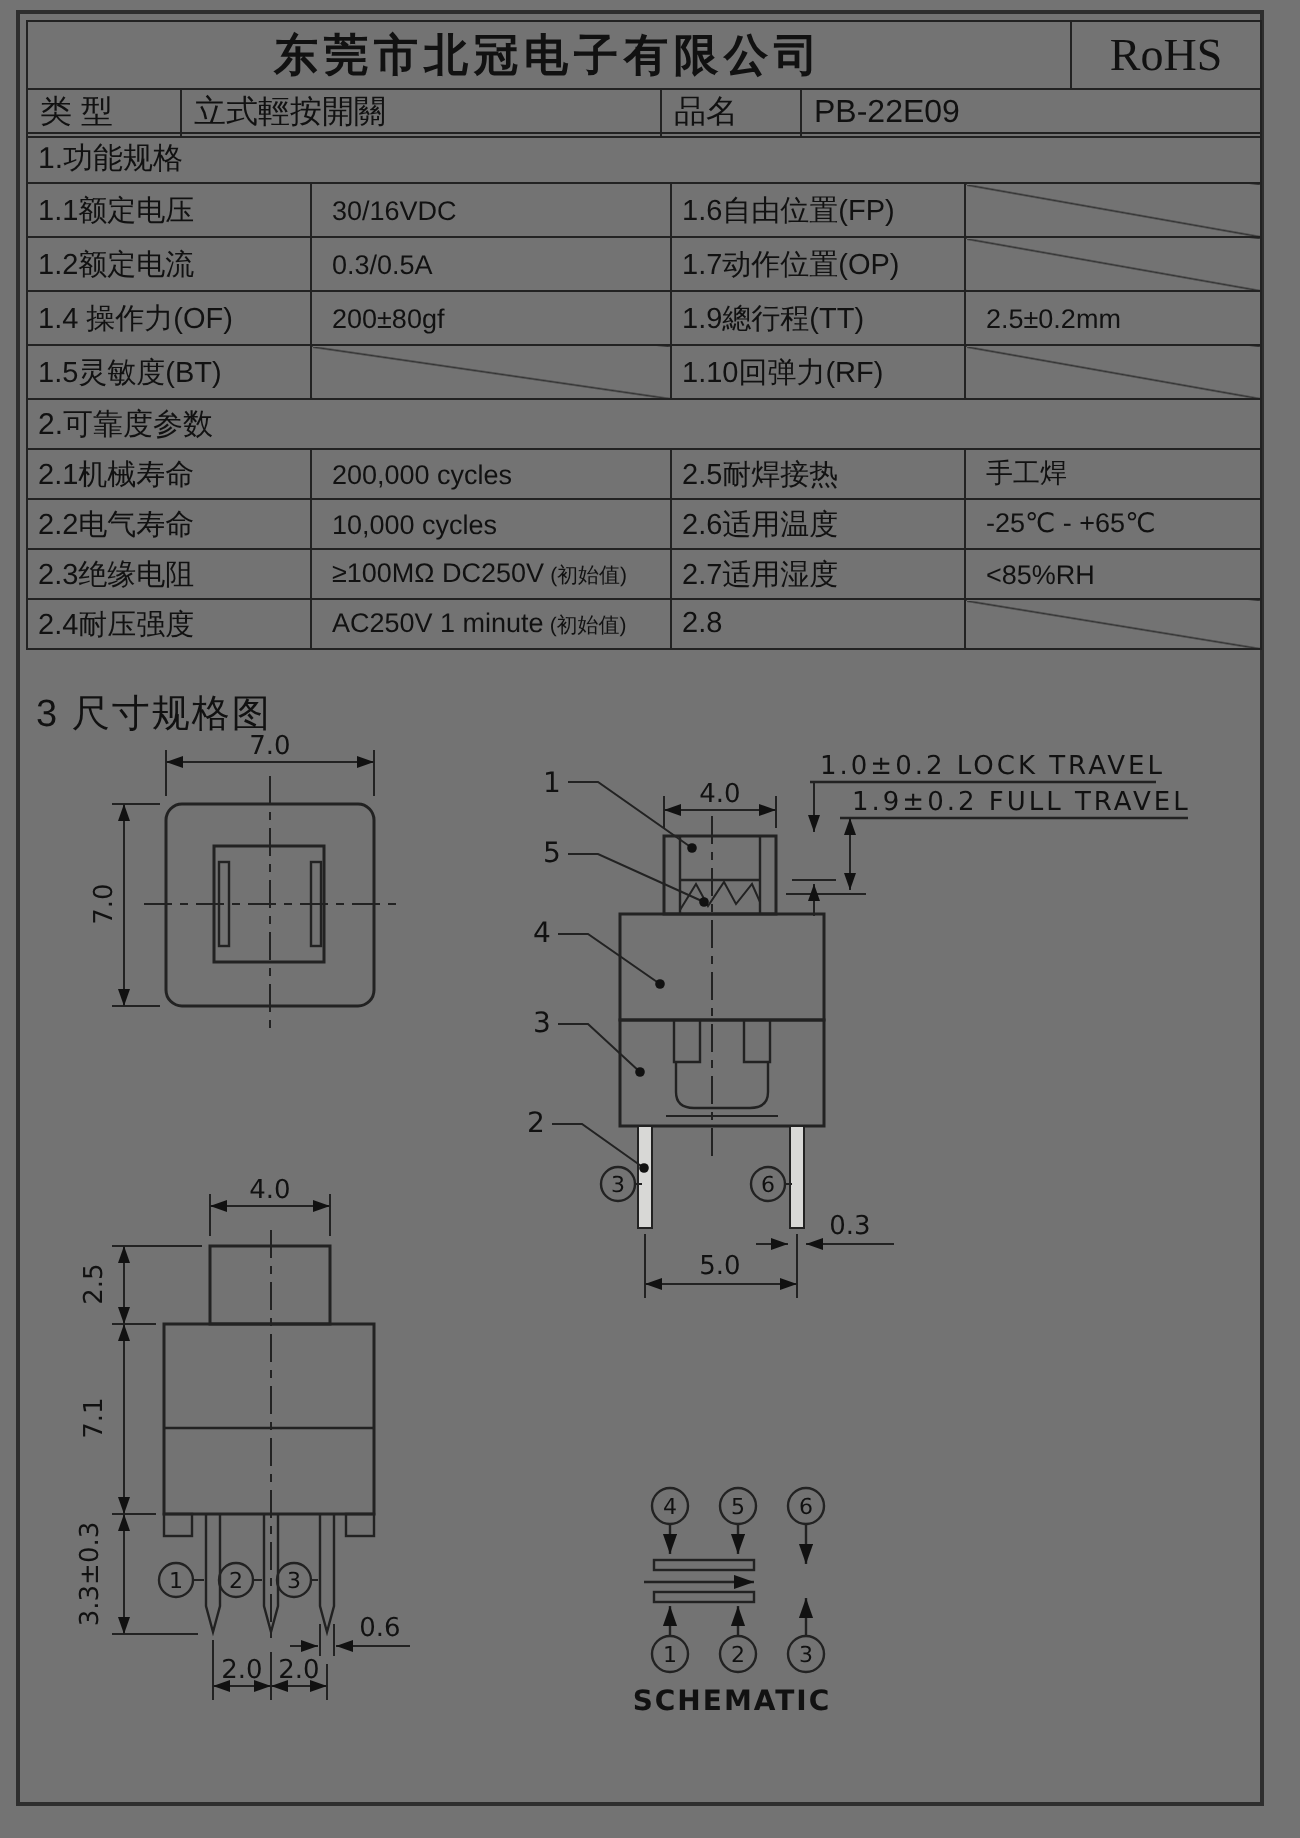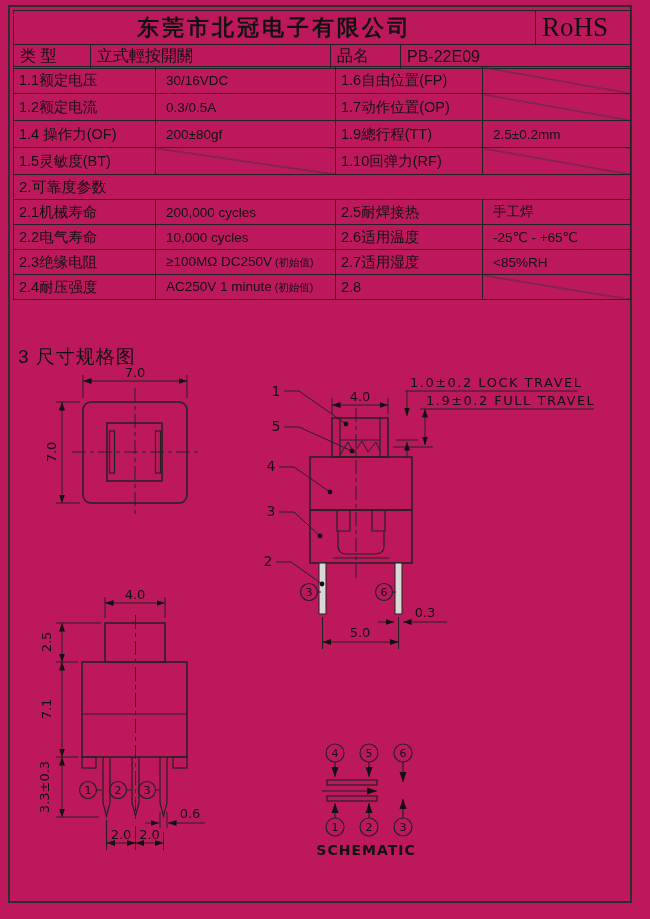--- a/index.html
+++ b/index.html
@@ -1,31 +1,31 @@
 <!DOCTYPE html>
 <html><head>
 <meta charset="utf-8">
 <style>
   html,body { margin:0; padding:0; background:#eceae6; }
   .page {
     position:relative; width:650px; height:919px;
-    background:#be185d; overflow:hidden;
+    background:#737373; overflow:hidden;
     font-family:"Liberation Sans","DejaVu Sans",sans-serif;
     color:#111;
   }
   .frame {
     position:absolute; left:8px; top:5px; width:624px; height:898px;
     border:2px solid #2e2e2e; box-sizing:border-box;
   }
   table { border-collapse:collapse; table-layout:fixed; }
   td { border:1.5px solid #222; padding:0 6px; overflow:hidden; white-space:nowrap; }
   .header-table { position:absolute; left:13px; top:10px; width:617px; }
   .spec-table   { position:absolute; left:13px; top:66px; width:617px; }
   .company-cell { text-align:center; font-size:22px; font-weight:bold; letter-spacing:3px; height:33px; }
-  .rohs-cell    { font-size:27px; font-family:"Liberation Serif","DejaVu Serif",serif; }
+  .rohs-cell    { text-align:center; font-size:23px; font-family:"Liberation Serif","DejaVu Serif",serif; }
   .hrow2 td     { height:23px; font-size:16px; text-align:left; }
   .sec-title td { height:24px; font-size:15px; padding-left:5px; }
   .s1 td { height:26px; }
   .s2 td { height:24px; }
   .lbl  { font-size:14.5px; padding-left:5px; }
   .val  { font-size:13.5px; padding-left:10px; }
   .note { font-size:10.5px; margin-left:3px; }
   .diag {
     background-image:linear-gradient(to top right,
       transparent calc(50% - 0.8px), #333 50%, transparent calc(50% + 0.8px));
@@ -71,20 +71,23 @@
     </table>
 
   <table class="spec-table">
     <colgroup>
         <col style="width:142px">
         <col style="width:180px">
         <col style="width:147px">
         <col style="width:148px">
       </colgroup>
     <tbody>
+        <tr class="sec-title">
+      <td colspan="4">1.功能规格</td>
+    </tr>
     <tr class="s1">
       <td class="lbl">1.1额定电压</td>
       <td class="val">30/16VDC</td>
       <td class="lbl">1.6自由位置(FP)</td>
       <td class="val diag"></td>
     </tr>
     <tr class="s1">
       <td class="lbl">1.2额定电流</td>
       <td class="val">0.3/0.5A</td>
       <td class="lbl">1.7动作位置(OP)</td>

